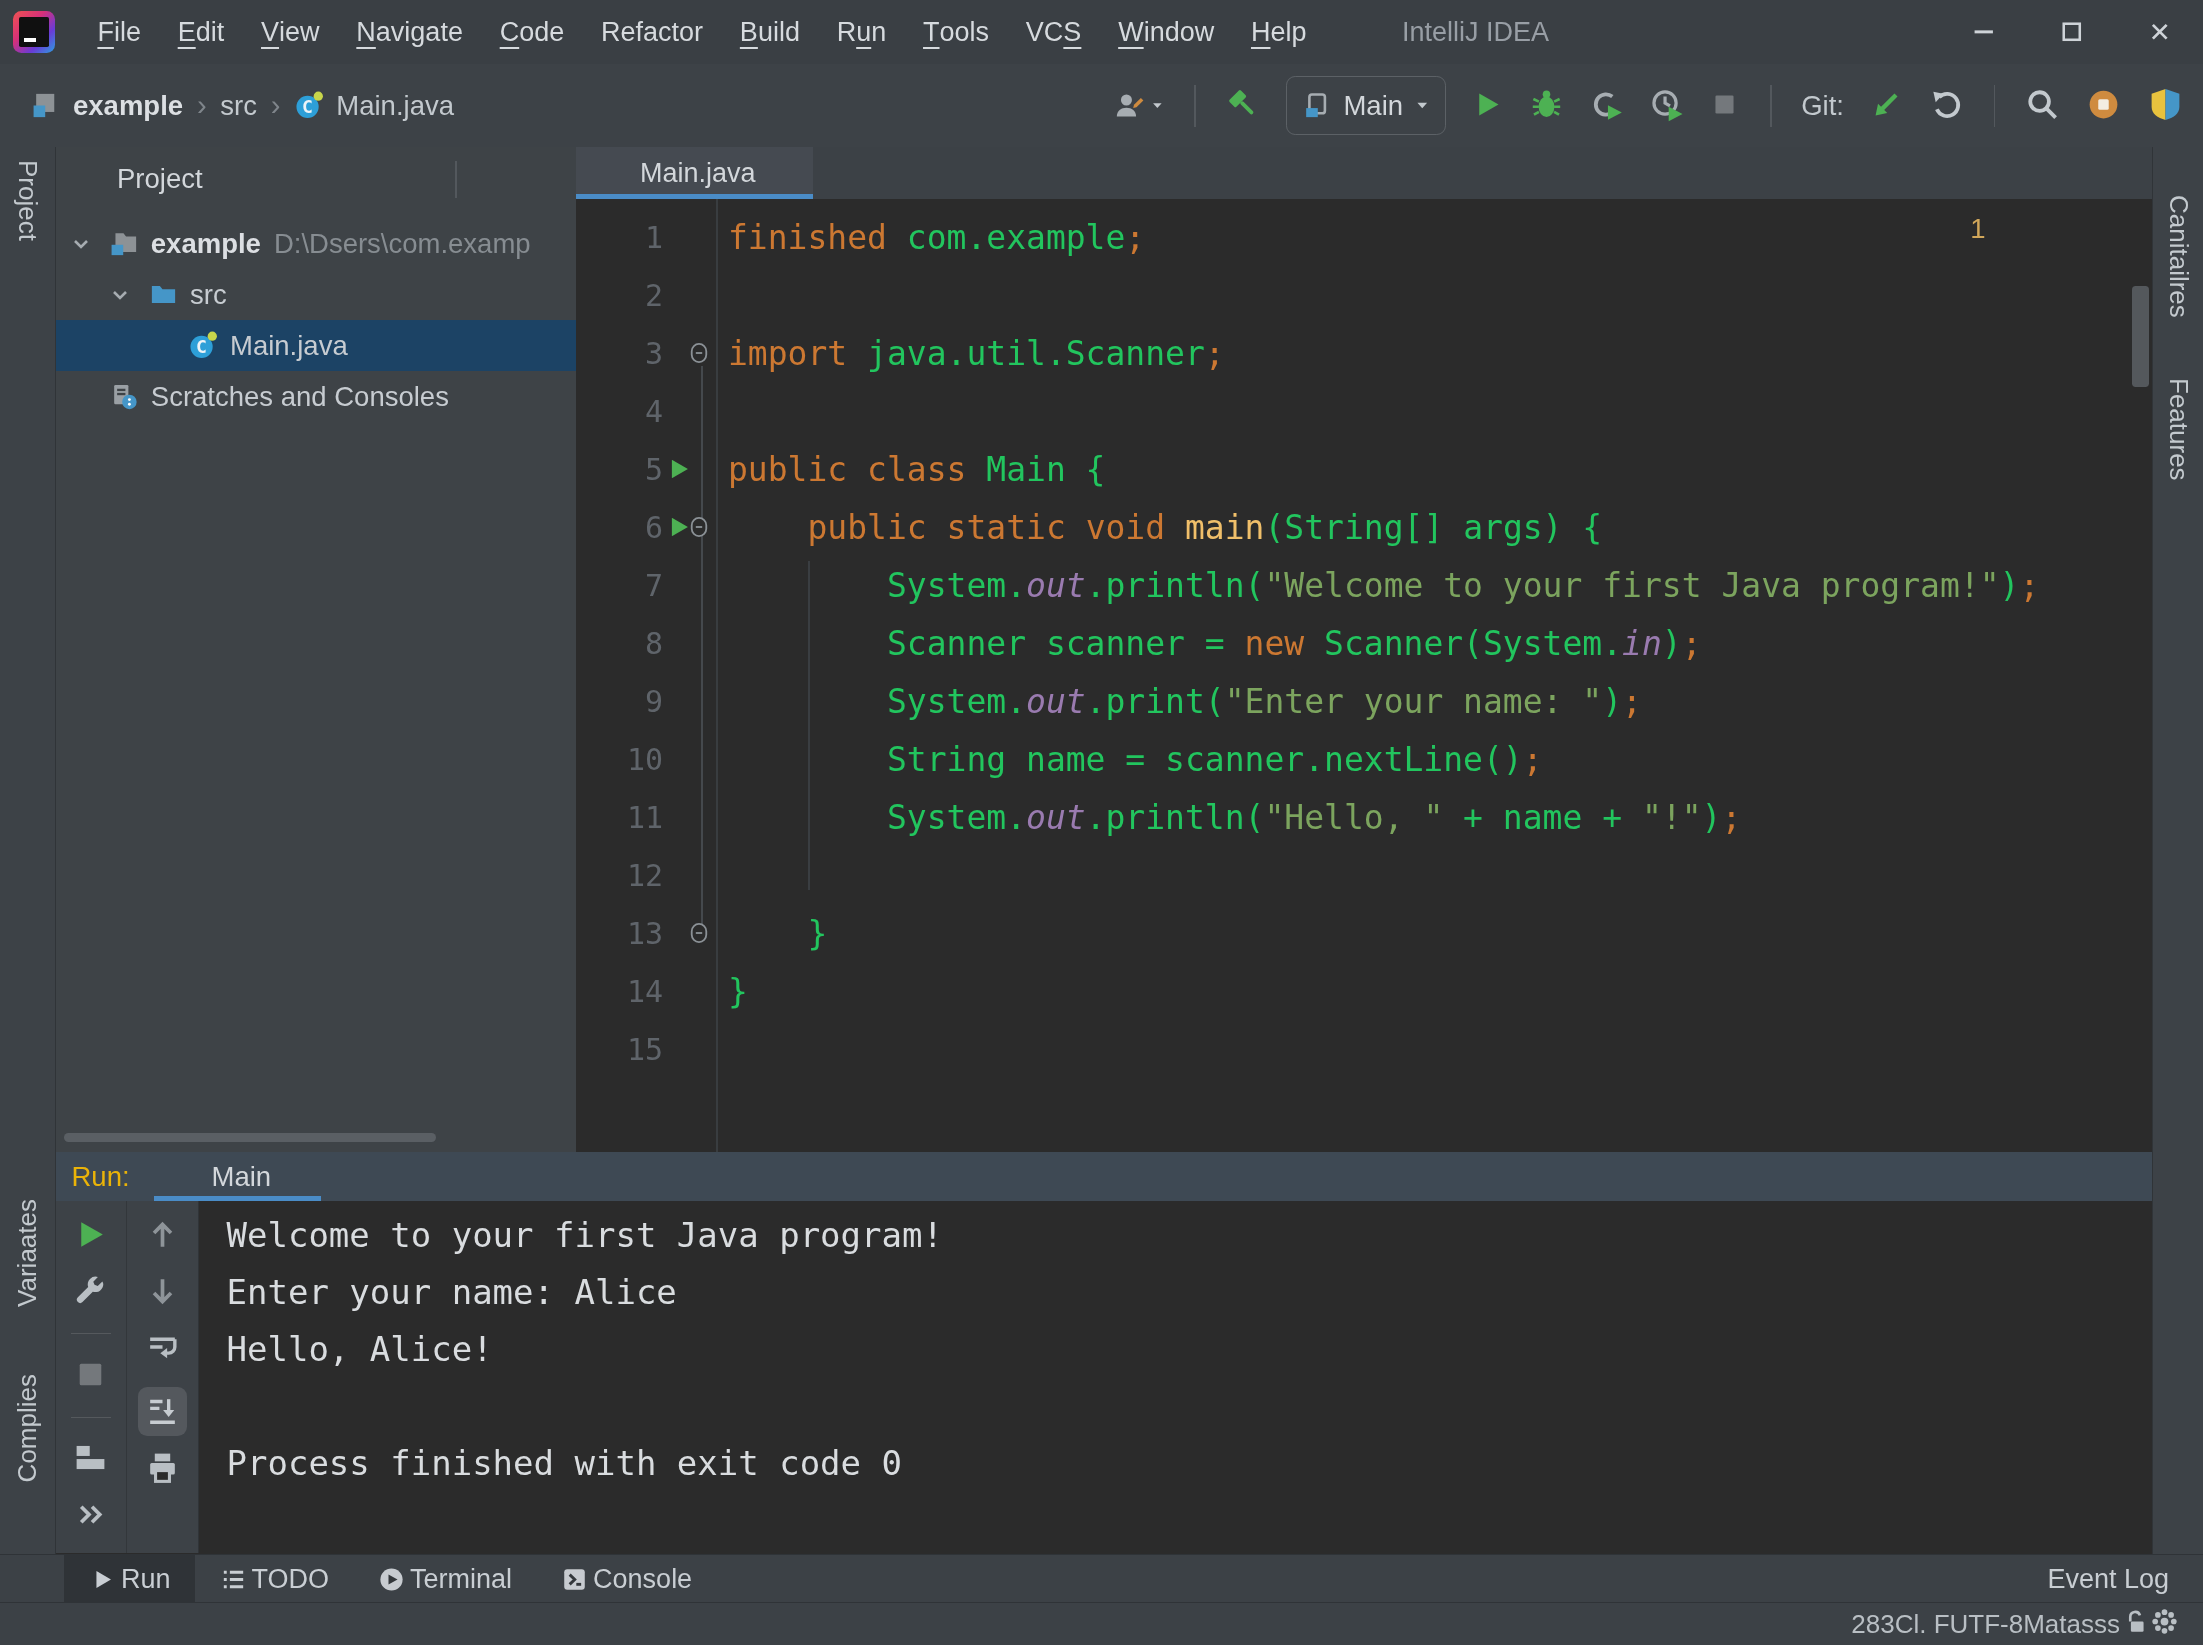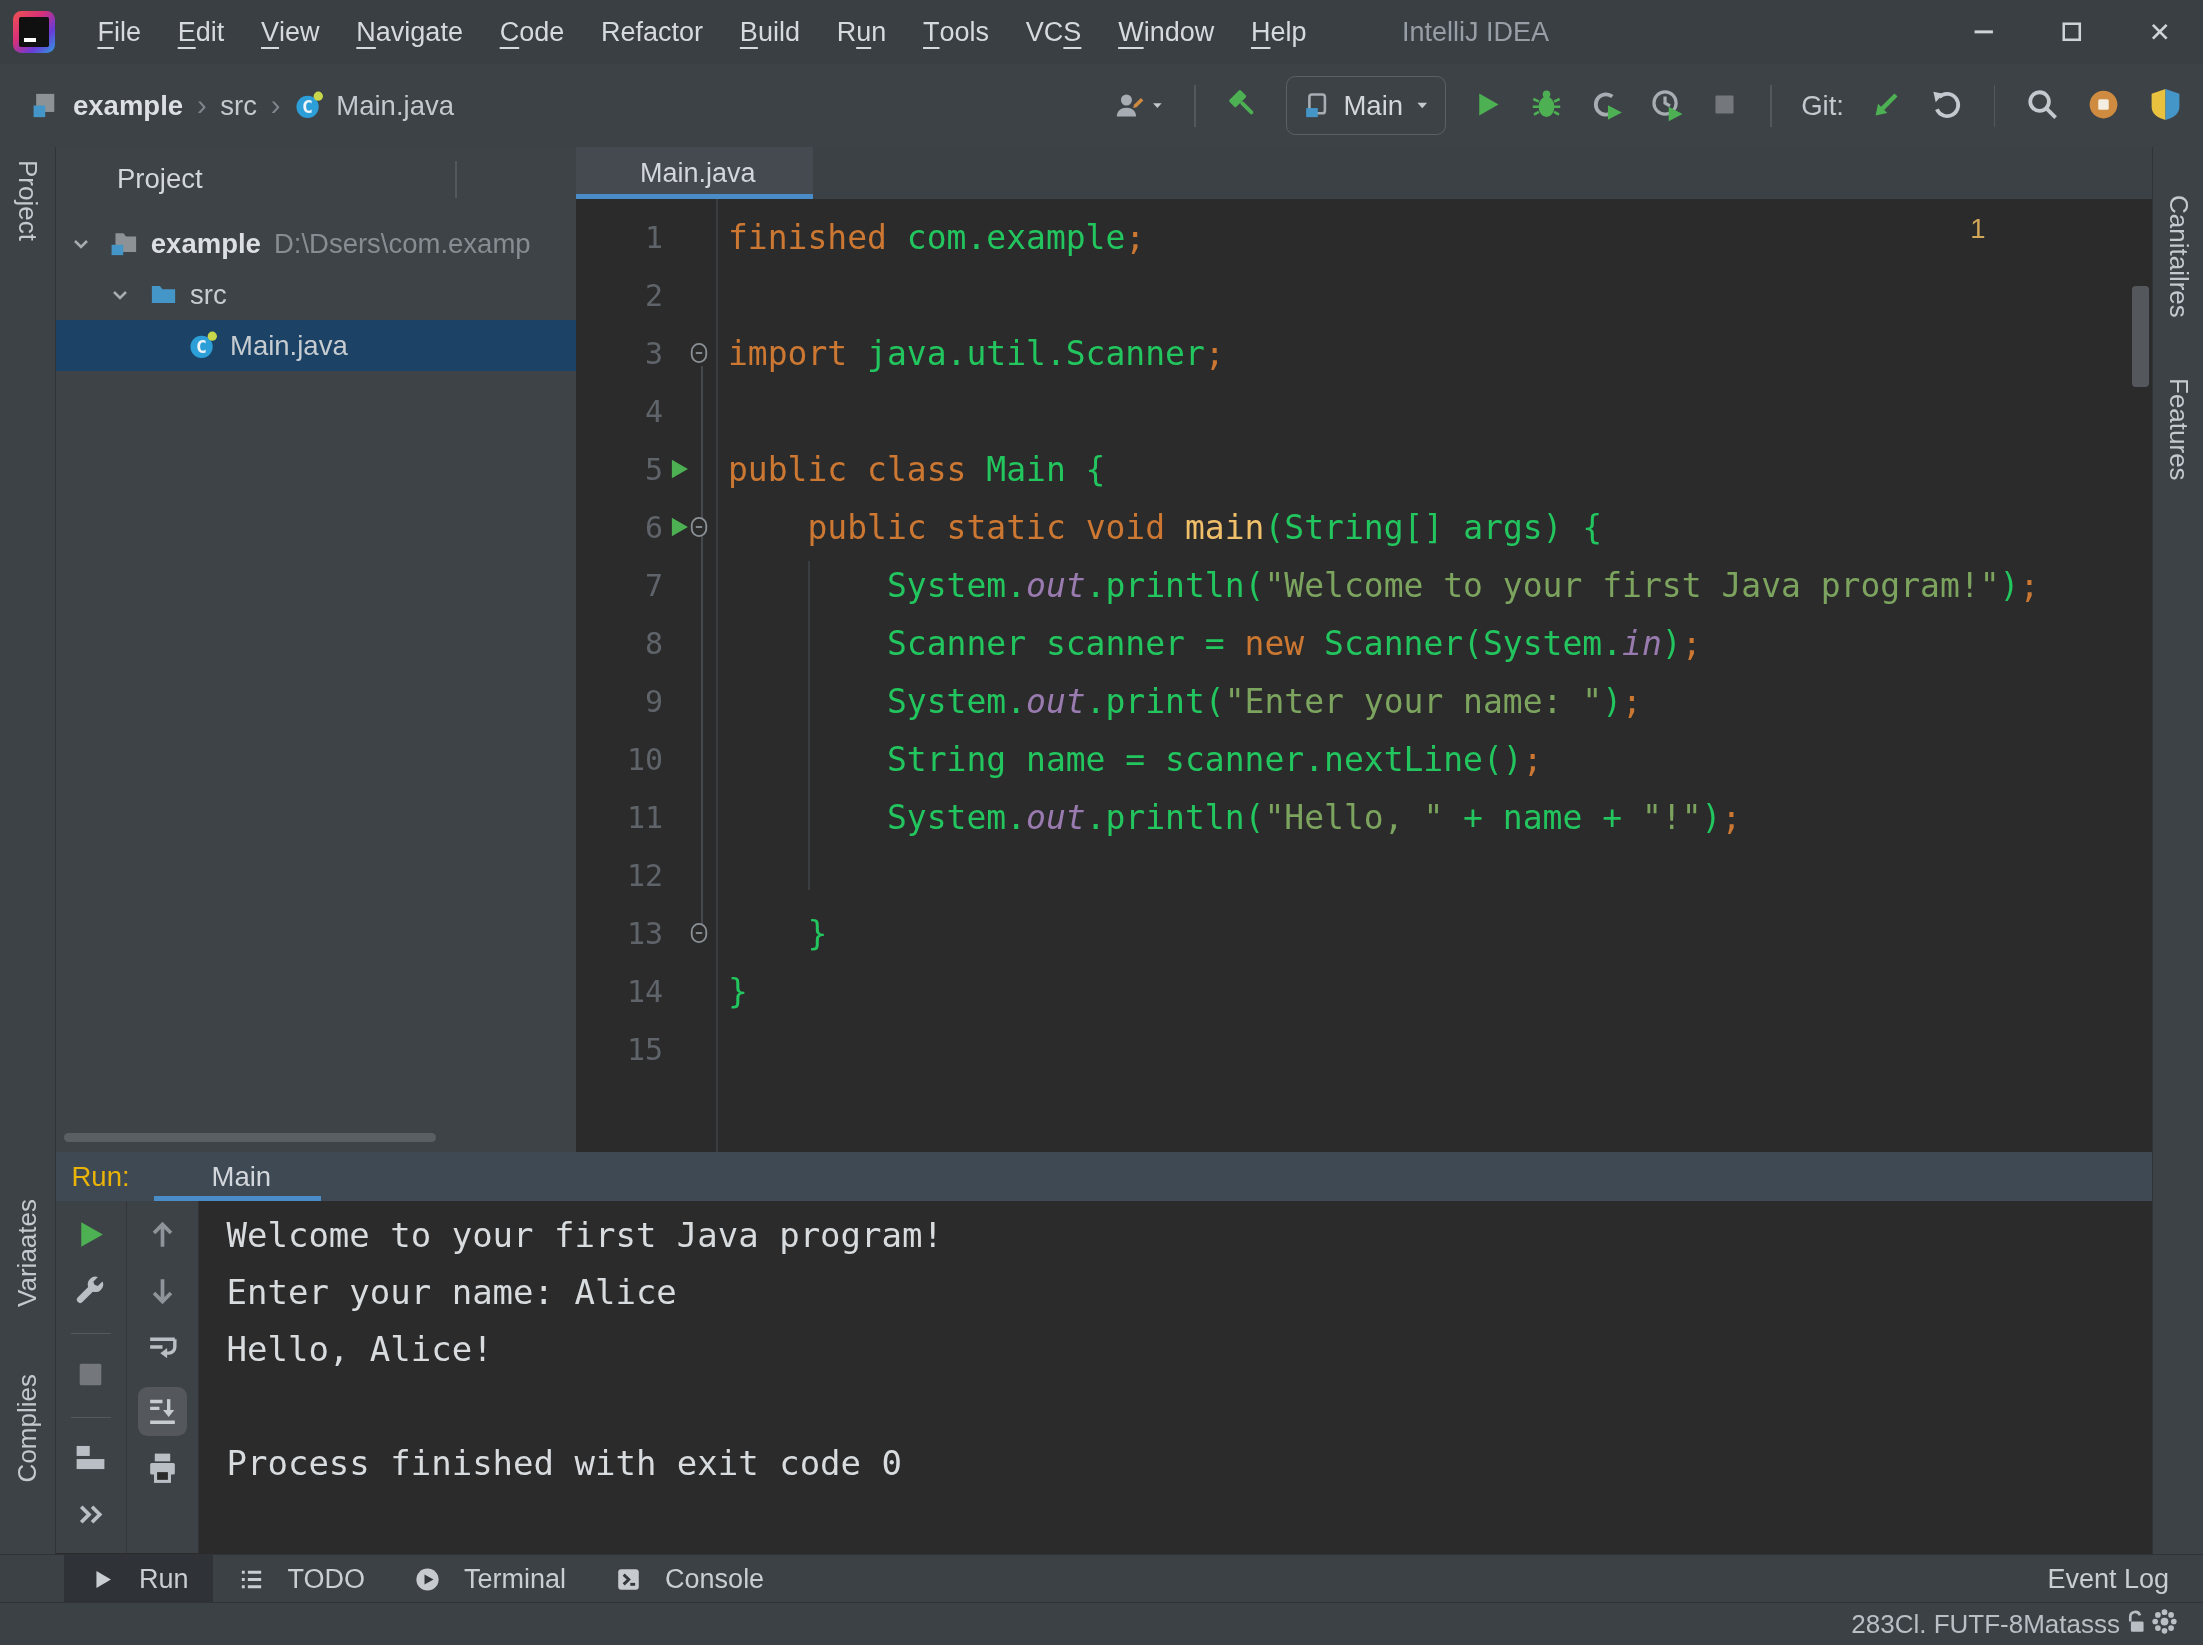--- a/index.html
+++ b/index.html
@@ -103,21 +103,21 @@
   .rp-col .icon{margin-bottom:20px}
   .rp-div{width:40px;height:1.8px;background:#55595d;margin:3.7px 0 22px}
   .sel-icon{background:#54585d;border-radius:9.2px;padding:6.4px;margin-bottom:13px !important}
   #rp-output{flex:1;padding:5.5px 0 0 27.5px;font-family:"DejaVu Sans Mono",monospace;font-size:34px;
              color:#d9dcdf;line-height:57px;white-space:pre}
 
   
   .bottom-bar{position:absolute;top:1554px;left:0;right:0;height:49px;background:#3c4146;
               border-top:1.8px solid #2f3337;display:flex;align-items:center;z-index:6}
   #bb-tabs{display:flex;height:100%;margin-left:64px}
-  .bb-tab{display:flex;align-items:center;gap:22px;font-size:27px;color:#c9ced3;height:100%;padding:0 24px}
+  .bb-tab{display:flex;align-items:center;gap:4px;font-size:27px;color:#c9ced3;height:100%;padding:0 24px}
   .bb-tab.active{background:#2f3337}
   .bb-right{margin-left:auto;display:flex;align-items:center;gap:13.8px;margin-right:35px;
             font-size:27px;color:#c9ced3}
   .status-bar{position:absolute;top:1602px;left:0;right:0;height:43px;background:#3c4146;
               border-top:1.8px solid #2f3337;display:flex;align-items:center;font-size:26px;color:#b9bfc4;z-index:7}
   .sb-left{margin-left:14.7px;display:flex;align-items:center}
   #sb-right{margin-left:auto;display:flex;align-items:center;margin-right:24px}
 </style>
 </head>
 <body>
@@ -364,20 +364,34 @@
           <span class="tree-chev"></span>
           <span class="icon" style="width:31px;height:31px;">
             <svg viewBox="0 0 24 24" style="font-size:30px">
               <circle cx="10.5" cy="13" r="8.6" fill="#2d9fd8"></circle>
               <text x="10.5" y="18" text-anchor="middle" font-size="14" font-family="monospace" font-weight="bold" fill="#eef4f8">C</text>
               <circle cx="18.8" cy="4.8" r="3.6" fill="#c8d64b"></circle>
             </svg>
           </span>
           <span class="tree-label ">Main.java</span>
         </div>
+        <div class="tree-row " style="padding-left:13.8px">
+          <span class="tree-chev"></span>
+          <span class="icon" style="width:31px;height:31px;">
+            <svg viewBox="0 0 24 24">
+              <rect x="4" y="3" width="11" height="15" rx="1" fill="#9aa0a5"></rect>
+              <rect x="6.3" y="6" width="6.4" height="1.8" fill="#3e4347"></rect>
+              <rect x="6.3" y="9.2" width="6.4" height="1.8" fill="#3e4347"></rect>
+              <circle cx="15.8" cy="16.2" r="5.6" fill="#4596c8"></circle>
+              <circle cx="15.8" cy="14.4" r="1.1" fill="#fff"></circle>
+              <circle cx="15.8" cy="18" r="1.1" fill="#fff"></circle>
+            </svg>
+          </span>
+          <span class="tree-label ">Scratches and Consoles</span>
+        </div>
       </div>
     <div class="pp-hscroll"></div>
   </div>
 
   <div class="editor">
     <div class="tabbar">
       <div class="ed-tab">
         <span class="icon" style="width:29px;height:29px"></span>
         <span>Main.java</span>
         <span class="icon" style="width:22px;height:22px;color:#9aa0a5"></span>

